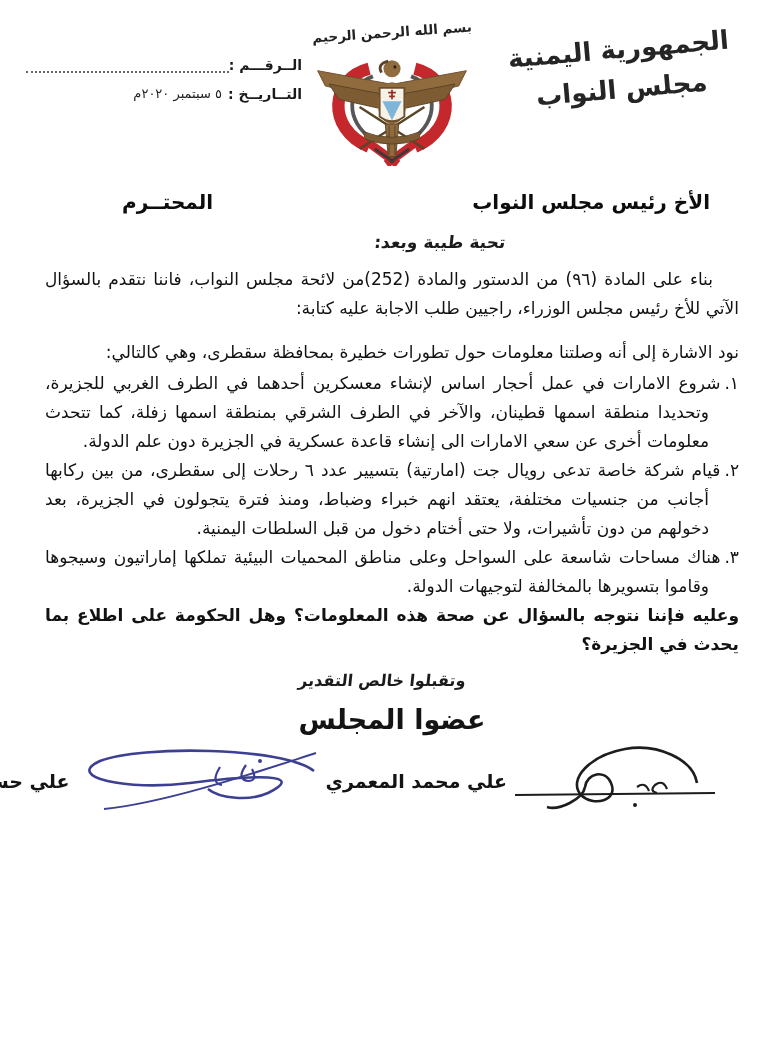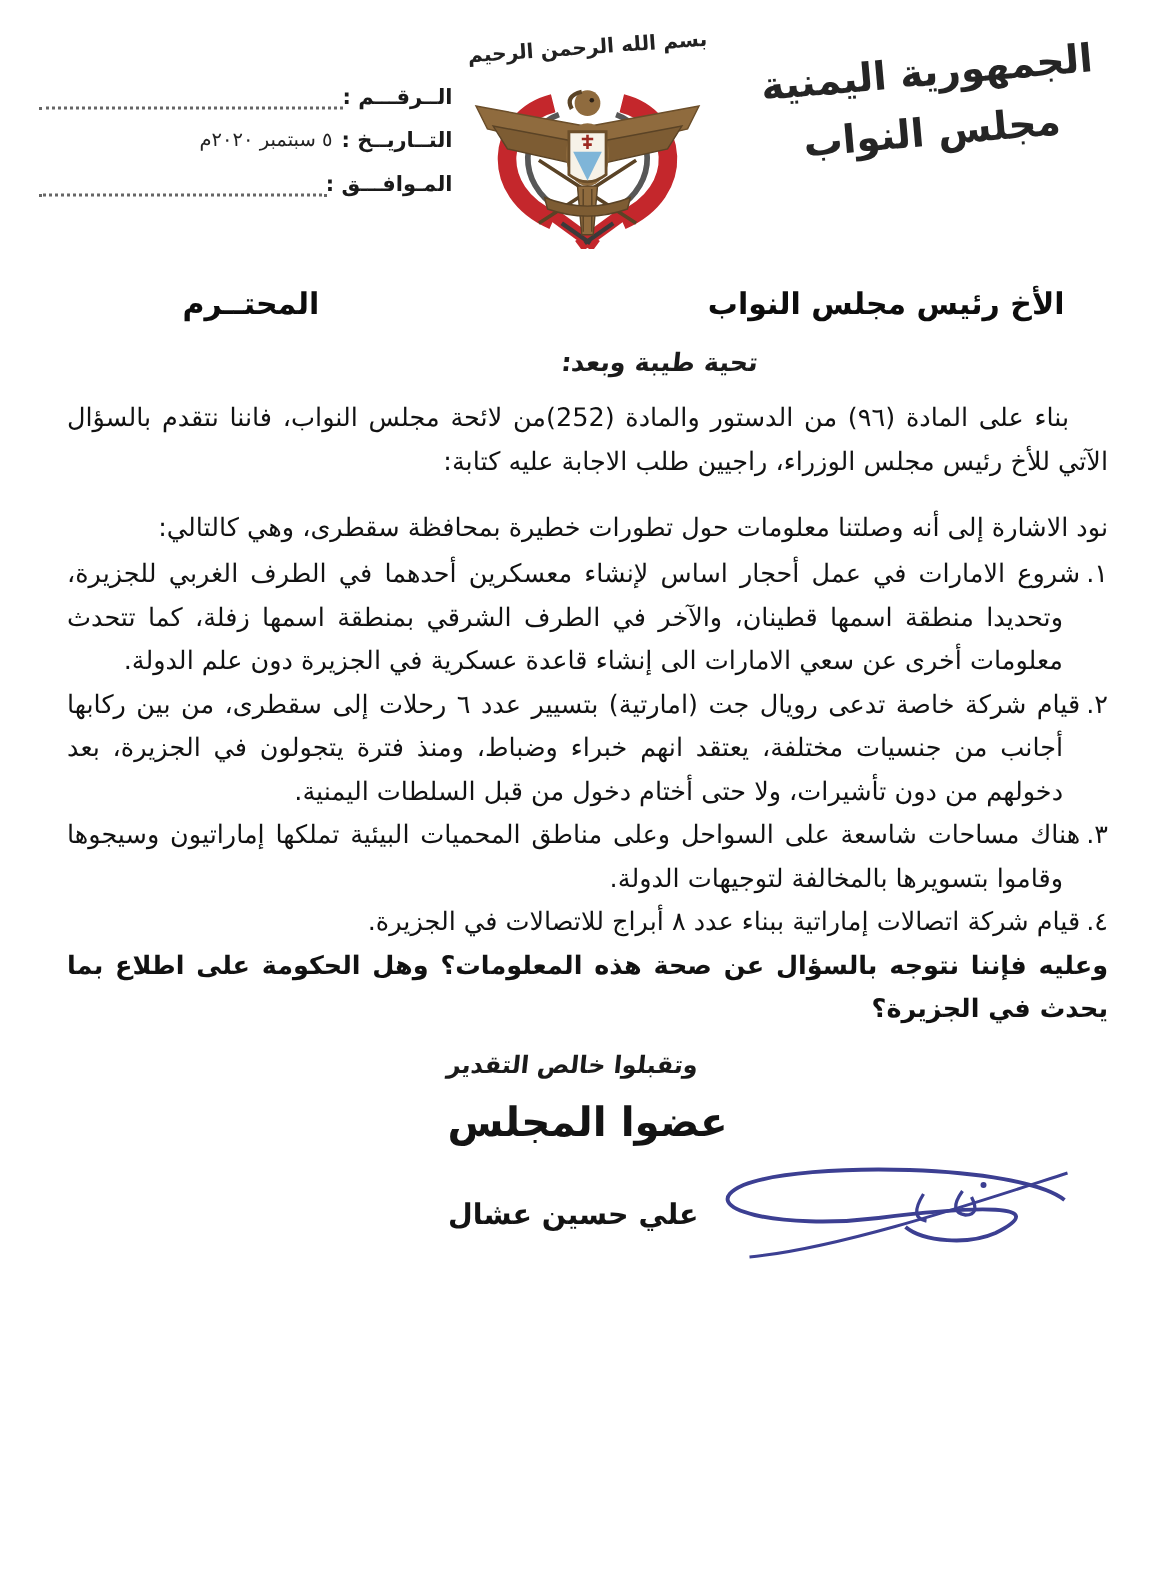--- a/index.html
+++ b/index.html
@@ -100,24 +100,20 @@
 
     <div class="ref-fields">
       <div class="ref-row dotted">
         <span class="ref-label">الــرقـــم :</span>
         <span class="ref-value"></span>
       </div>
       <div class="ref-row">
         <span class="ref-label">التــاريــخ :</span>
         <span class="ref-value">٥ سبتمبر ٢٠٢٠م</span>
       </div>
-      <div class="ref-row dotted">
-        <span class="ref-label">المـوافـــق :</span>
-        <span class="ref-value"></span>
-      </div>
     </div>
   </header>
 
   <section class="salutation">
     <span>الأخ رئيس مجلس النواب</span>
     <span>المحتــرم</span>
   </section>
 
   <div class="greeting">تحية طيبة وبعد:</div>
 
@@ -128,33 +124,41 @@
     <div class="list">
       <div class="item">
         <span class="num">١.</span><span>شروع الامارات في عمل أحجار اساس لإنشاء معسكرين أحدهما في الطرف الغربي للجزيرة، وتحديدا منطقة اسمها قطينان، والآخر في الطرف الشرقي بمنطقة اسمها زفلة، كما تتحدث معلومات أخرى عن سعي الامارات الى إنشاء قاعدة عسكرية في الجزيرة دون علم الدولة.</span>
       </div>
       <div class="item">
         <span class="num">٢.</span><span>قيام شركة خاصة تدعى رويال جت (امارتية) بتسيير عدد ٦ رحلات إلى سقطرى، من بين ركابها أجانب من جنسيات مختلفة، يعتقد انهم خبراء وضباط، ومنذ فترة يتجولون في الجزيرة، بعد دخولهم من دون تأشيرات، ولا حتى أختام دخول من قبل السلطات اليمنية.</span>
       </div>
       <div class="item">
         <span class="num">٣.</span><span>هناك مساحات شاسعة على السواحل وعلى مناطق المحميات البيئية تملكها إماراتيون وسيجوها وقاموا بتسويرها بالمخالفة لتوجيهات الدولة.</span>
       </div>
-      <div class="item">
-        <span class="num">٤.</span><span>قيام شركة اتصالات إماراتية ببناء عدد ٨ أبراج للاتصالات في الجزيرة.</span>
-      </div>
     </div>
 
     <p class="question">وعليه فإننا نتوجه بالسؤال عن صحة هذه المعلومات؟  وهل الحكومة على اطلاع بما يحدث في الجزيرة؟</p>
   </section>
 
   <div class="closing">وتقبلوا خالص التقدير</div>
   <div class="members">عضوا المجلس</div>
 
   <section class="signatures">
 
+    <div class="sig-block">
+      <div class="sig-draw">
+        <svg width="215" height="84" viewBox="0 0 215 84">
+          <path d="M8,58 L208,56" fill="none" stroke-width="2" stroke="#1d1d1d"></path>
+          <path d="M190,46 C186,22 150,6 118,12 C84,18 60,42 74,58 C86,70 112,64 104,46 C98,32 80,36 78,50 C76,62 52,74 40,70" fill="none" stroke-width="2.6" stroke="#1d1d1d"></path>
+          <path d="M160,52 q-4,-10 -12,-4 q-6,6 2,8 M142,54 q-4,-10 -12,-4" fill="none" stroke-width="2.2" stroke="#1d1d1d"></path>
+          <circle cx="128" cy="68" r="2" fill="#1d1d1d"></circle>
+        </svg>
+      </div>
+      <div class="sig-name">علي محمد المعمري</div>
+    </div>
 
     <div class="sig-block">
       <div class="sig-draw">
         <svg width="256" height="84" viewBox="0 0 256 84">
           <path d="M244,34 C214,10 70,8 30,24 C-6,40 56,54 120,46 C184,38 238,36 198,56 C180,64 150,62 138,52" fill="none" stroke-width="2.6" stroke="#3c3f92"></path>
           <path d="M176,28 q-10,14 2,16 q10,0 4,-12 M150,30 q-10,16 2,18" fill="none" stroke-width="2.2" stroke="#3c3f92"></path>
           <path d="M34,72 C96,66 190,34 246,16" fill="none" stroke-width="2" stroke="#3c3f92"></path>
           <circle cx="190" cy="24" r="2" fill="#3c3f92"></circle>
         </svg>
       </div>

